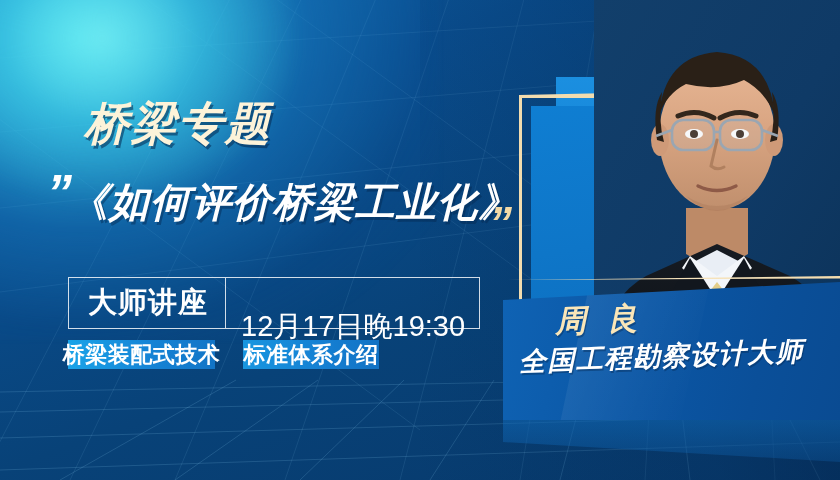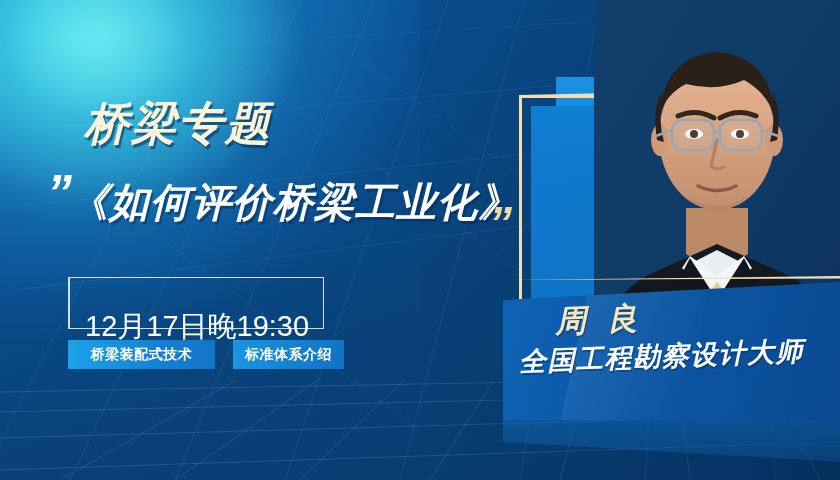--- a/index.html
+++ b/index.html
@@ -80,26 +80,26 @@
   .cell-label{padding:0 17px 0 19px;
     font-size:29px;font-weight:700;color:#ffffff;letter-spacing:1px;}
   .cell-div{width:1px;background:rgba(255,255,255,.82);}
   .cell-date{padding:0 14px 0 15px;
     font-size:29px;font-weight:400;color:#ffffff;letter-spacing:0px;margin-top:47px;}
 
   
   .tags{position:absolute;left:68px;top:340px;display:flex;}
   .tag{
     height:29px;display:flex;align-items:center;justify-content:center;
-    font-size:14px;font-weight:700;color:#ffffff;letter-spacing:.5px;
+    font-size:22px;font-weight:700;color:#ffffff;letter-spacing:.5px;
     background:linear-gradient(90deg,#1aa3e8 0%, #1584d6 55%, #1274c6 100%);
     white-space:nowrap;
   }
   .tag-1{width:147px;}
-  .tag-2{width:111px;margin-left:18px;
+  .tag-2{width:136px;margin-left:28px;
     background:linear-gradient(90deg,#1896e0 0%, #157fd2 60%, #1272c4 100%);}
 
   
   .panel-lightblue{
     position:absolute;left:556px;top:77px;width:268px;height:104px;
     background:linear-gradient(180deg,#1b8fe0 0%, #1684d6 100%);
   }
   .panel-rightstrip{
     position:absolute;left:612px;top:150px;width:228px;height:52px;
     background:linear-gradient(180deg,#1f9ae8 0%, #1a8ade 100%);
@@ -288,20 +288,21 @@
       <path d="M92 196 q31 20 62 0 q-31 30 -62 0 z" fill="rgba(150,100,74,.22)"></path>
     </svg>
   </div>
 
   <div class="title-main">桥梁专题</div>
   <div class="quote-open">”</div>
   <div class="title-sub">《如何评价桥梁工业化》</div>
   <div class="quote-close">”</div>
 
   <div class="infobar">
+    <div class="cell cell-label">大师讲座</div>
     <div class="cell-div"></div>
     <div class="cell cell-date">12月17日晚19:30</div>
   </div>
 
   <div class="tags">
     <div class="tag tag-1">桥梁装配式技术</div>
     <div class="tag tag-2">标准体系介绍</div>
   </div>
 
   <div class="nameplate-gold"></div>

